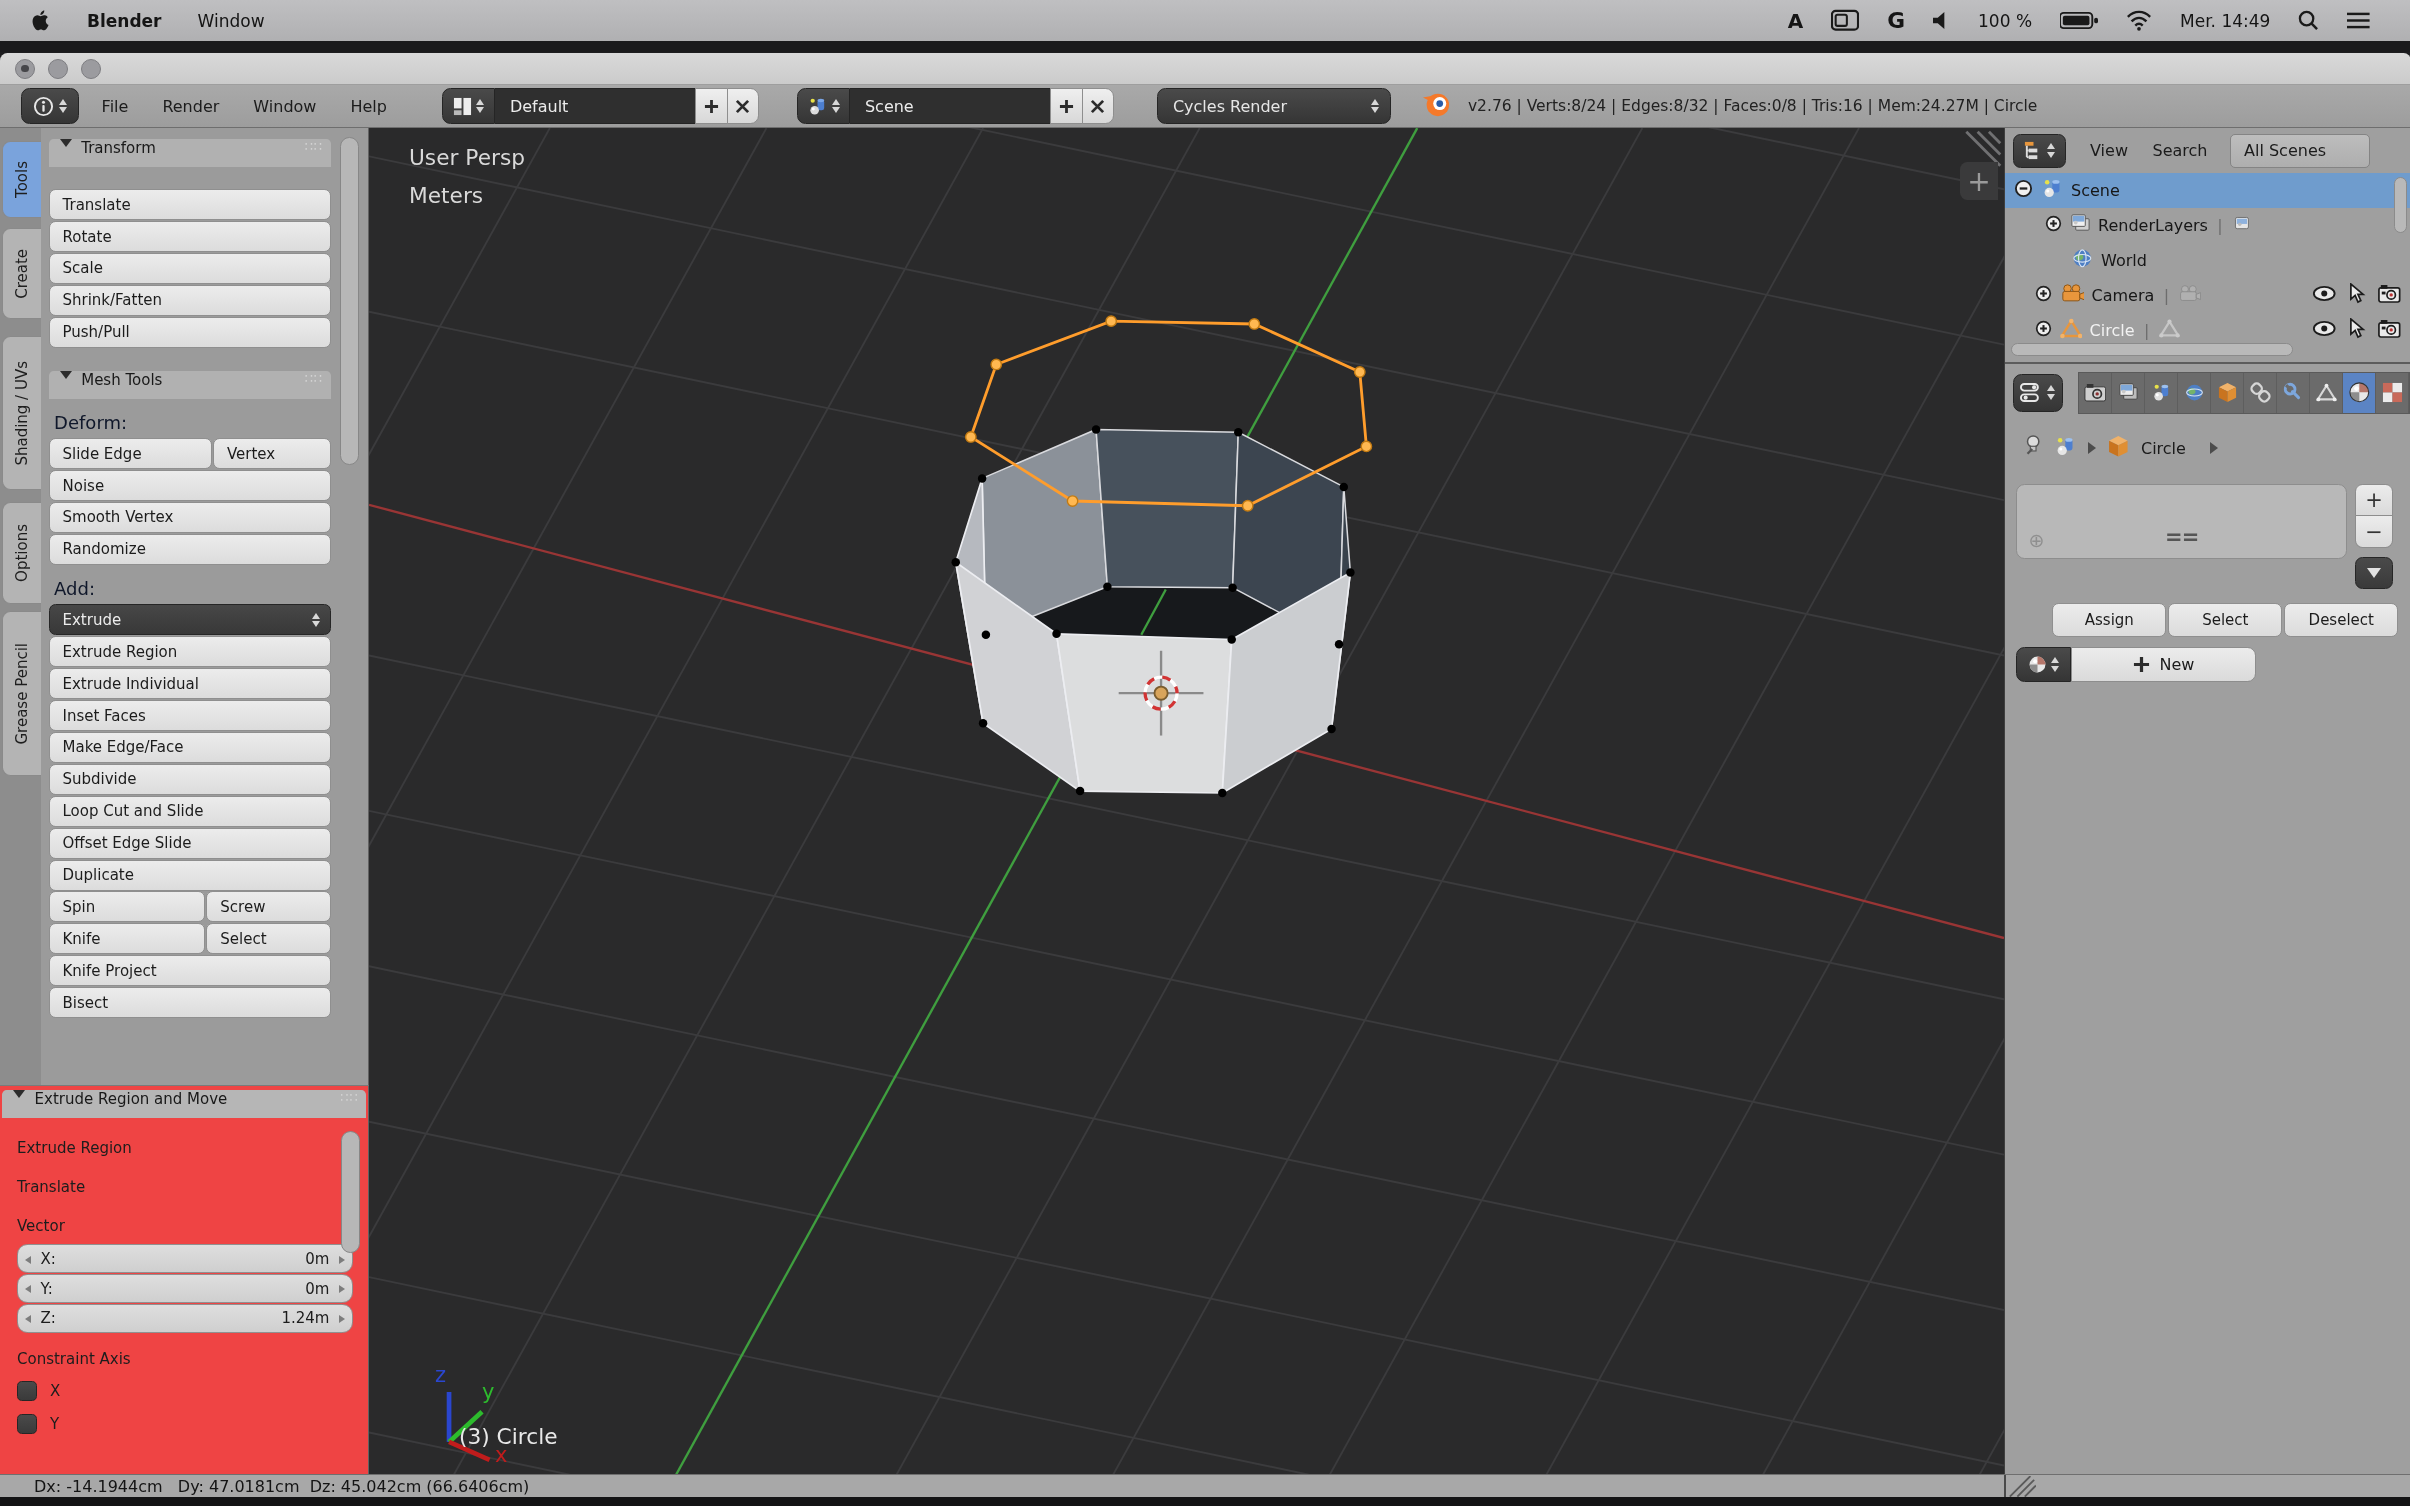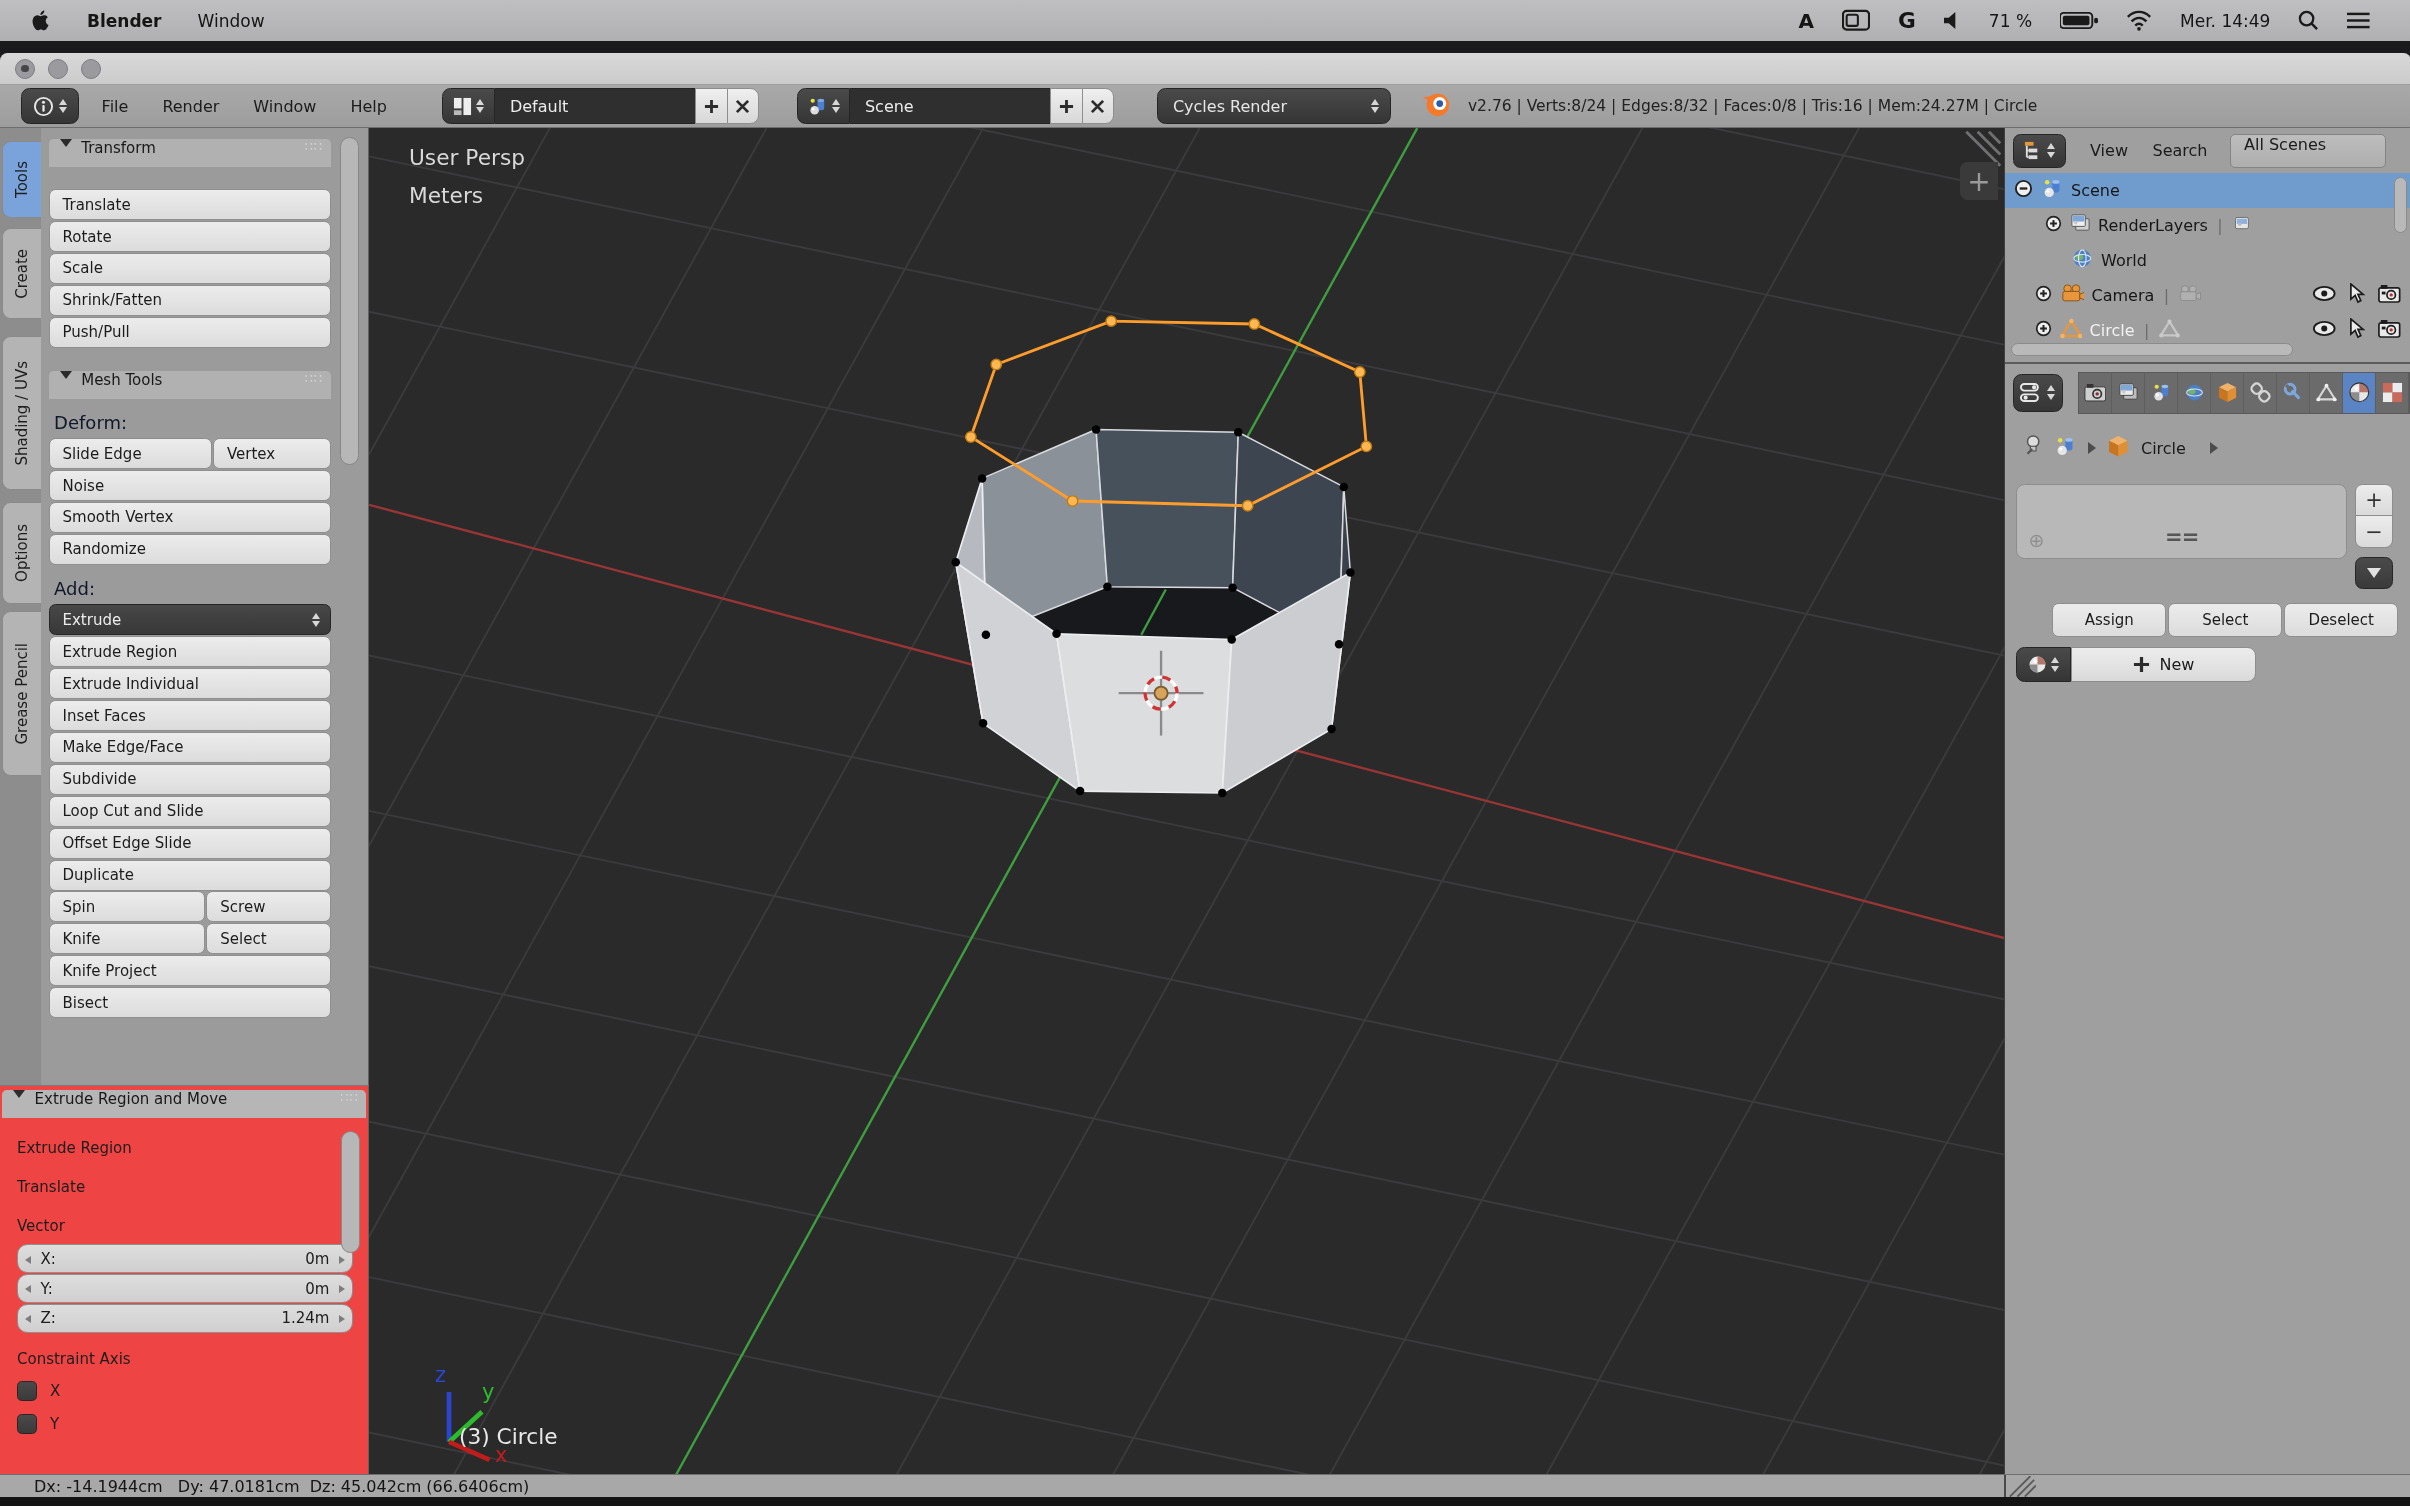--- a/index.html
+++ b/index.html
@@ -102,22 +102,22 @@
     border-radius:7.5px 0 0 7.5px; color:#9a9a9a; font-size:28px; display:flex; align-items:center; justify-content:center; }
   .gizmo-label { position:absolute; font-size:21px; }
 
   
   #rightpanel { position:absolute; left:2004px; top:128px; width:407px; height:1346px; background:#9f9f9f;
     border-left:1.9px solid #3f3f3f; }
   #outliner { position:absolute; left:0; top:0; width:405px; height:234px; overflow:hidden; }
   .outl-hdr { display:flex; align-items:center; height:45px; padding-left:7.5px; font-size:16px; color:#1b1b1b; }
   .outl-hdr .obtn { width:53px; height:34px; border-radius:7.5px; gap:3.8px; }
   .outl-hdr .m { margin-left:24.5px; }
-  .allscenes { margin-left:22.6px; width:156px; height:34px; background:linear-gradient(#bdbdbd,#aeaeae);
-    border:0.9px solid #848484; border-radius:5px; display:flex; align-items:flex-start; padding-left:13px; }
+  .allscenes { margin-left:22.6px; width:140px; height:34px; background:linear-gradient(#bdbdbd,#aeaeae);
+    border:0.9px solid #848484; border-radius:5px; display:flex; align-items:center; padding-left:13px; }
   .orow { height:35px; display:flex; align-items:center; font-size:16px; color:#171717; position:relative; }
   .orow.sel { background:var(--selection-blue); }
   .orow .exp { margin-right:7.5px; }
   .orow .nm.white { color:#f2f2f2; }
   .orow .sep { color:#6d6d6d; margin:0 9.4px; }
   .orow .sep::after { content:"|"; }
   .orow .rights { position:absolute; right:9.4px; display:flex; gap:12.2px; align-items:center; }
   .outl-hscroll { position:absolute; left:5.6px; top:215px; width:282px; height:13px; border-radius:6.6px;
     background:#b9b9b9; border:0.9px solid #8b8b8b; }
   .outl-vscroll { position:absolute; right:2.8px; top:49px; width:13px; height:56px; border-radius:6.6px;
@@ -184,21 +184,21 @@
           <rect x="1" y="2" width="28" height="20" rx="4" fill="none" stroke="#1a1a1a" stroke-width="2.4"></rect>
           <rect x="5" y="6" width="12" height="12" rx="2" fill="none" stroke="#1a1a1a" stroke-width="2.2"></rect>
         </svg>
     </span>
     <span style="font-weight:bold;font-size:21.7px;">G</span>
     <span>
       <svg width="17" height="19" viewBox="0 0 18 20">
           <polygon points="0,7 5,7 12,1 12,19 5,13 0,13" fill="#1a1a1a"></polygon>
         </svg>
     </span>
-    <span class="mb-txt">71 %</span>
+    <span class="mb-txt">100 %</span>
     <span>
       <svg width="38" height="19" viewBox="0 0 40 20">
           <rect x="0" y="2" width="34" height="16" rx="4" fill="none" stroke="#1a1a1a" stroke-width="2"></rect>
           <rect x="3" y="5" width="28" height="10" rx="2" fill="#1a1a1a"></rect>
           <rect x="36" y="7" width="4" height="6" rx="2" fill="#1a1a1a"></rect>
         </svg>
     </span>
     <span>
       <svg width="26" height="21" viewBox="0 0 28 22">
           <path d="M2 7 C9 0 19 0 26 7" fill="none" stroke="#1a1a1a" stroke-width="2.6"></path>

